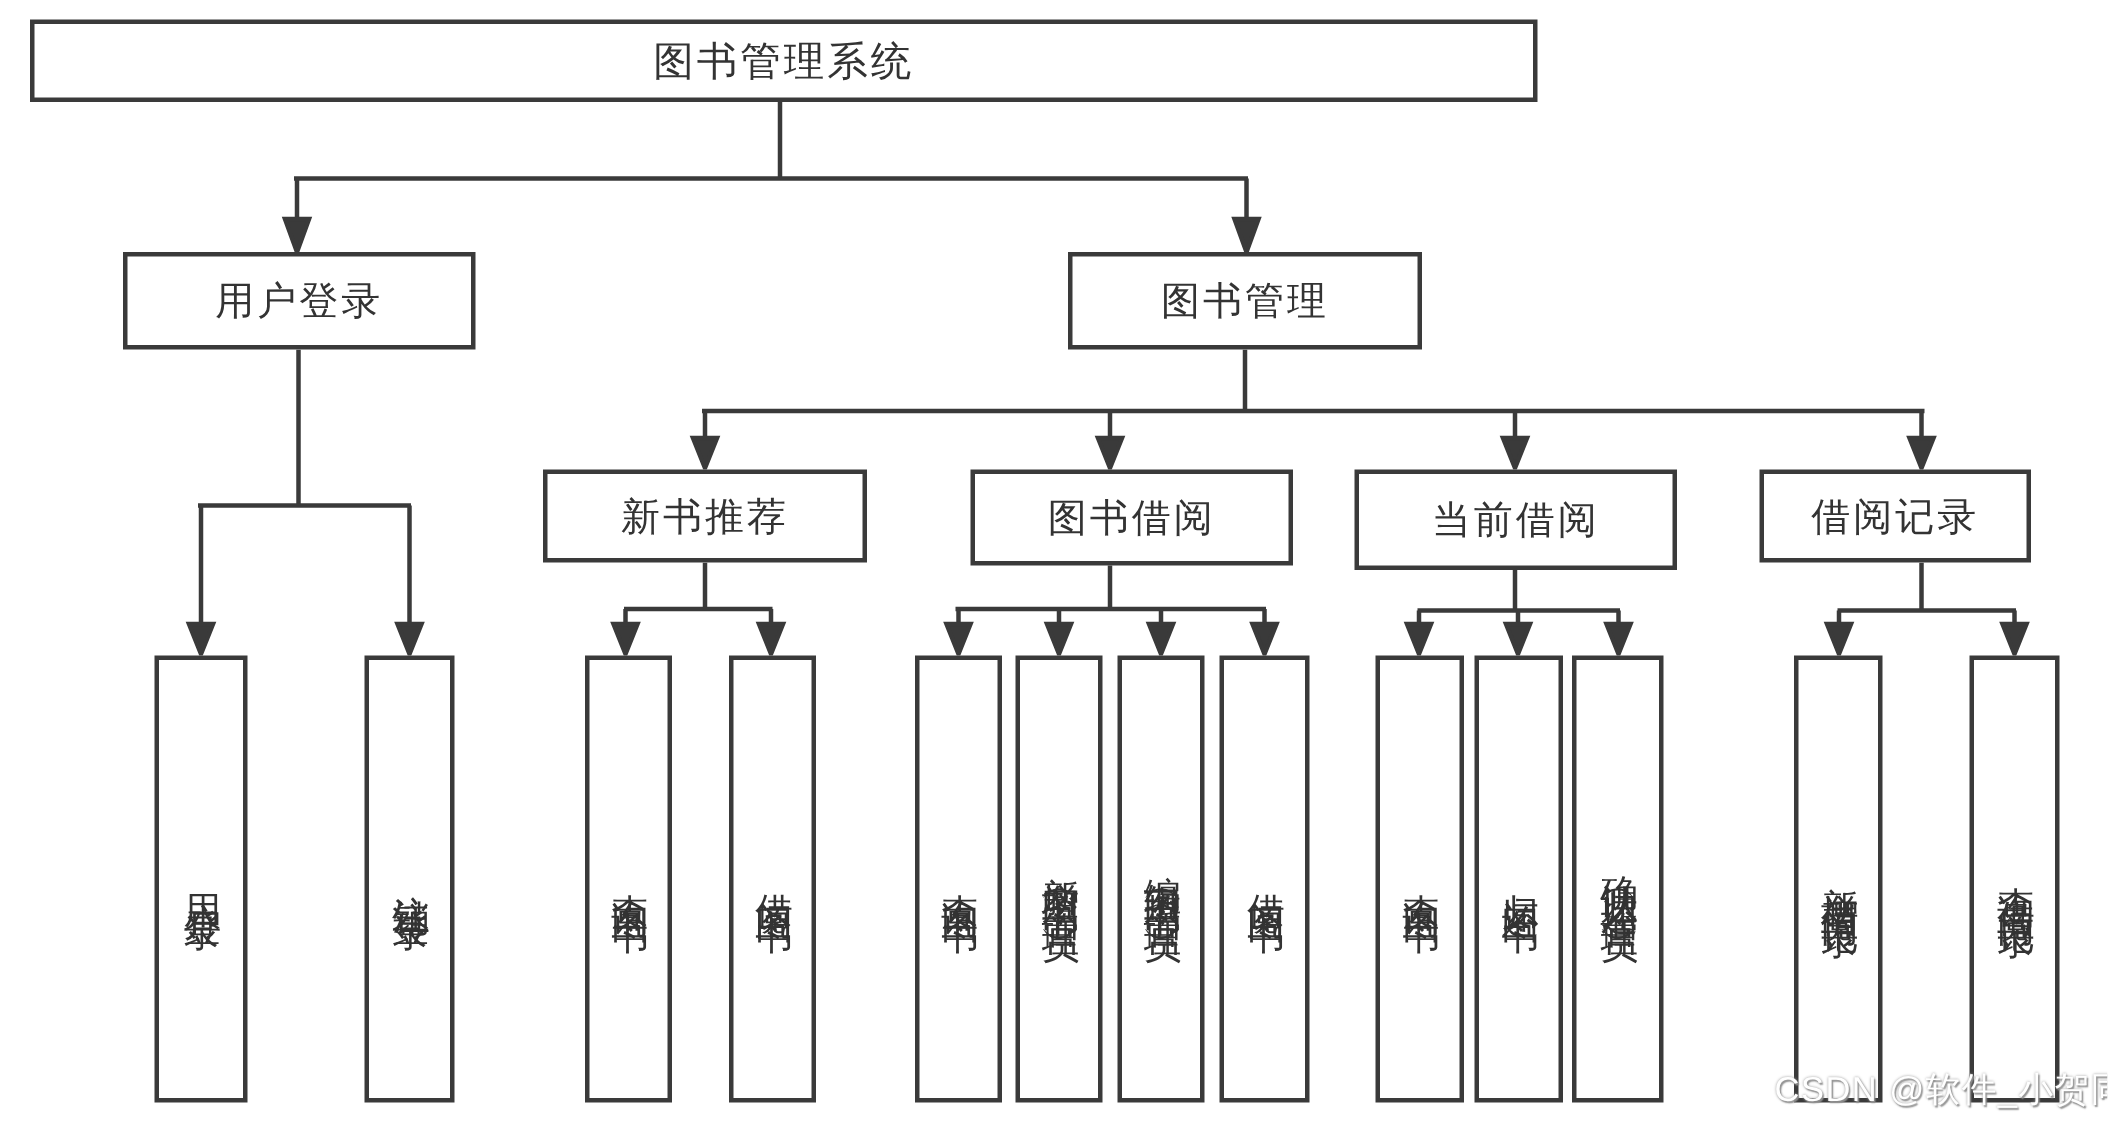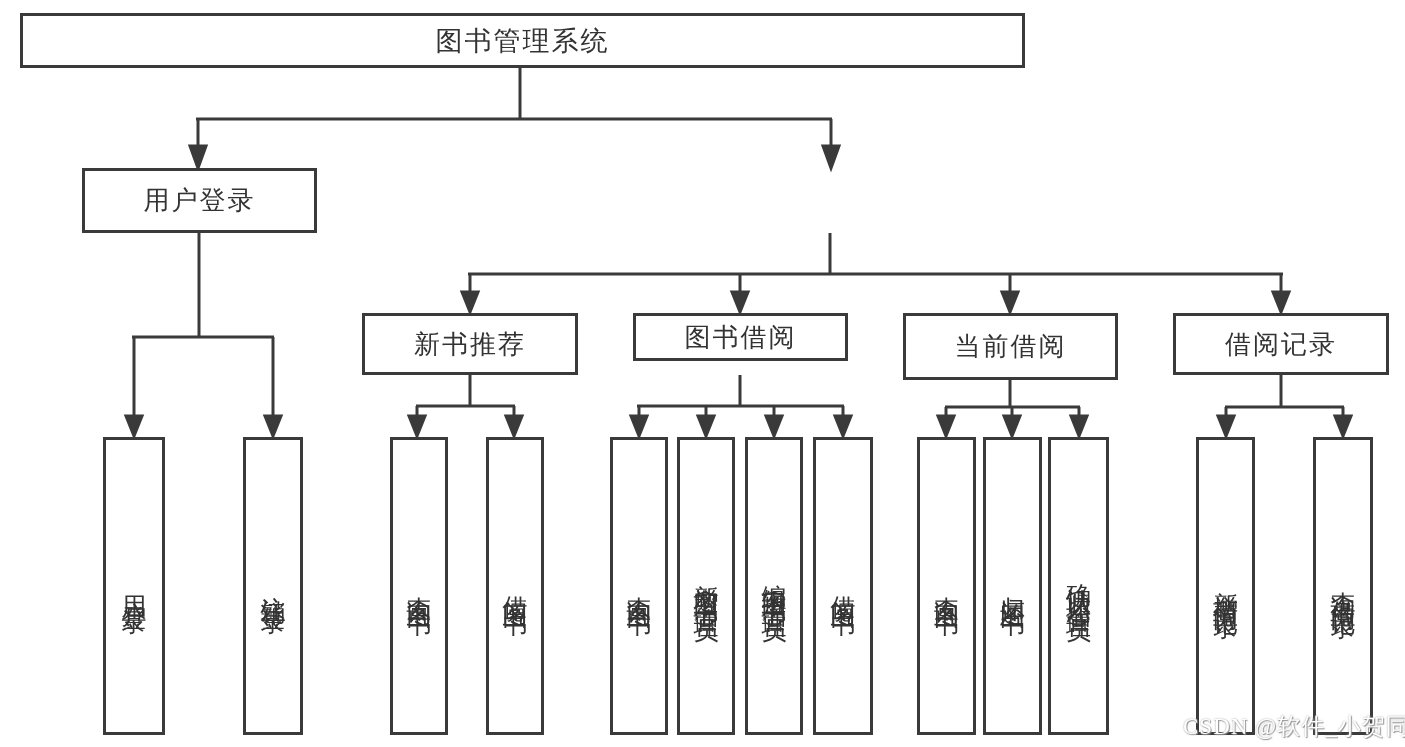--- a/index.html
+++ b/index.html
@@ -2,21 +2,21 @@
 <html><head>
 <meta charset="utf-8">
 <style>
   html, body { margin: 0; padding: 0; background: #ffffff; }
   .canvas {
     position: relative;
     width: 1405px;
     height: 747px;
     background: #ffffff;
     overflow: hidden;
-    font-family: Liberation Serif, serif;
+    font-family: Liberation Sans, sans-serif;
     color: #333333;
   }
   .connector-layer {
     position: absolute;
     left: 0; top: 0;
     width: 1405px; height: 747px;
     pointer-events: none;
   }
   .box {
     position: absolute;
@@ -127,31 +127,34 @@
     </g>
   </svg>
 
   <div class="box" style="left:20px; top:13px; width:1005px; height:55px;">
     <span class="hlbl root-lbl">图书管理系统</span>
   </div>
 
   <div class="box" style="left:82px; top:168px; width:235px; height:65px;">
     <span class="hlbl">用户登录</span>
   </div>
+  <div class="box" style="left:712px; top:168px; width:236px; height:65px;">
+    <span class="hlbl">图书管理</span>
+  </div>
 
   <div class="box" style="left:362px; top:313px; width:216px; height:62px;text-align:right;">
     <span class="hlbl">新书推荐</span>
   </div>
-  <div class="box" style="left:633px; top:313px; width:215px; height:48px;">
+  <div class="box" style="left:647px; top:313px; width:215px; height:64px;">
     <span class="hlbl">图书借阅</span>
   </div>
   <div class="box" style="left:903px; top:313px; width:215px; height:67px;">
     <span class="hlbl">当前借阅</span>
   </div>
-  <div class="box" style="left:1173px; top:313px; width:216px; height:62px;text-align:right;">
+  <div class="box" style="left:1173px; top:313px; width:181px; height:62px;text-align:right;">
     <span class="hlbl">借阅记录</span>
   </div>
 
   <div class="box" style="left:103px; top:437px; width:62px; height:298px;">
     <span class="vlbl">用户登录</span>
   </div>
   <div class="box" style="left:243px; top:437px; width:60px; height:298px;">
     <span class="vlbl">注销登录</span>
   </div>
 

